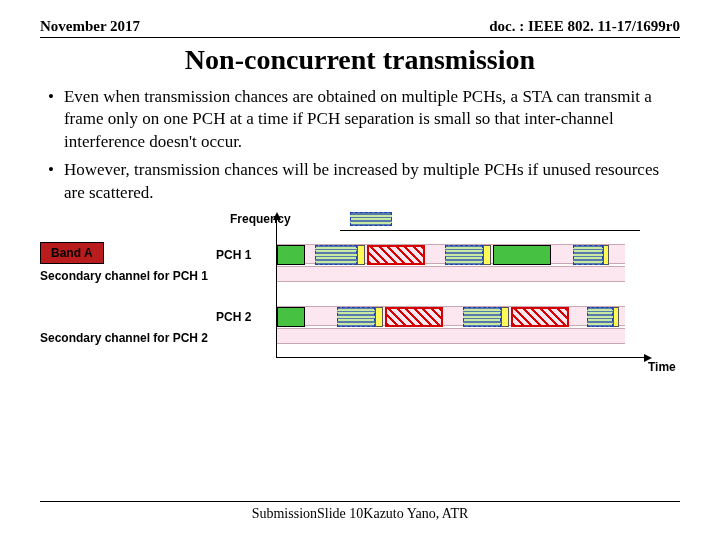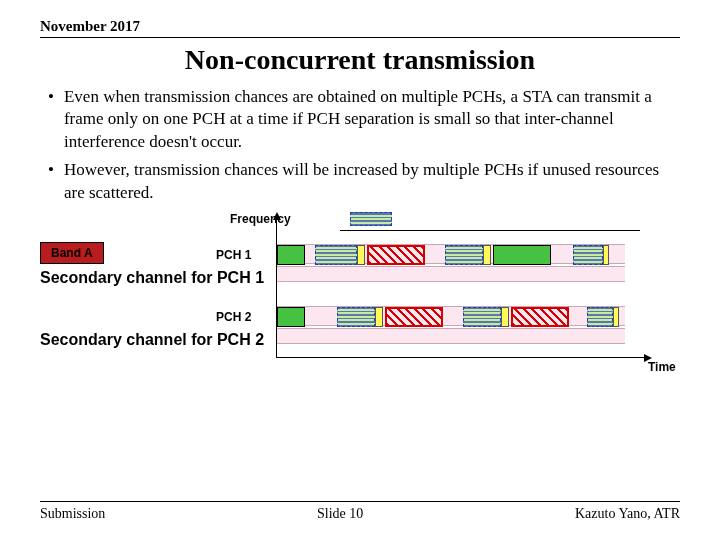--- a/index.html
+++ b/index.html
@@ -98,21 +98,21 @@
     background: #b91c1c;
   }
   .pch-label {
     position: absolute;
     font-size: 12px;
     font-weight: bold;
     text-align: right;
   }
   .sec-label {
     position: absolute;
-    font-size: 16px;
+    font-size: 12px;
     font-weight: bold;
   }
   .track {
     position: absolute;
     left: 237px;
     width: 348px;
     height: 20px;
     background: #fce7f1;
     border-top: 1px solid #c9a7b6;
     border-bottom: 1px solid #c9a7b6;
@@ -172,35 +172,35 @@
   }
   .legend-line {
     position: absolute;
     left: 300px; top: 18px;
     width: 300px; border-top: 1px solid #000;
   }
   .footer {
     position: absolute;
     left: 40px; right: 40px; bottom: 18px;
     display: flex;
-    justify-content: space-between;
+    justify-content: center;
     font-size: 14px;
-    gap: 33px;
   }
   .footer-line {
     position: absolute;
     left: 40px; right: 40px; bottom: 38px;
     border-top: 1.5px solid #000;
   }
 </style>
 </head>
 <body>
 
 <div class="header">
   <span>November 2017</span>
+  <span>doc. : IEEE 802. 11-17/1699r0</span>
 </div>
 <div class="header-line"></div>
 
 <div class="title">Non-concurrent transmission</div>
 
 <div class="bullets">
   <div class="bullet">
     <span class="dot">•</span>
     <span>Even when transmission chances are obtained on multiple PCHs, a STA can transmit a frame only on one PCH at a time if PCH separation is small so that inter-channel interference doesn't occur.</span>
   </div>

